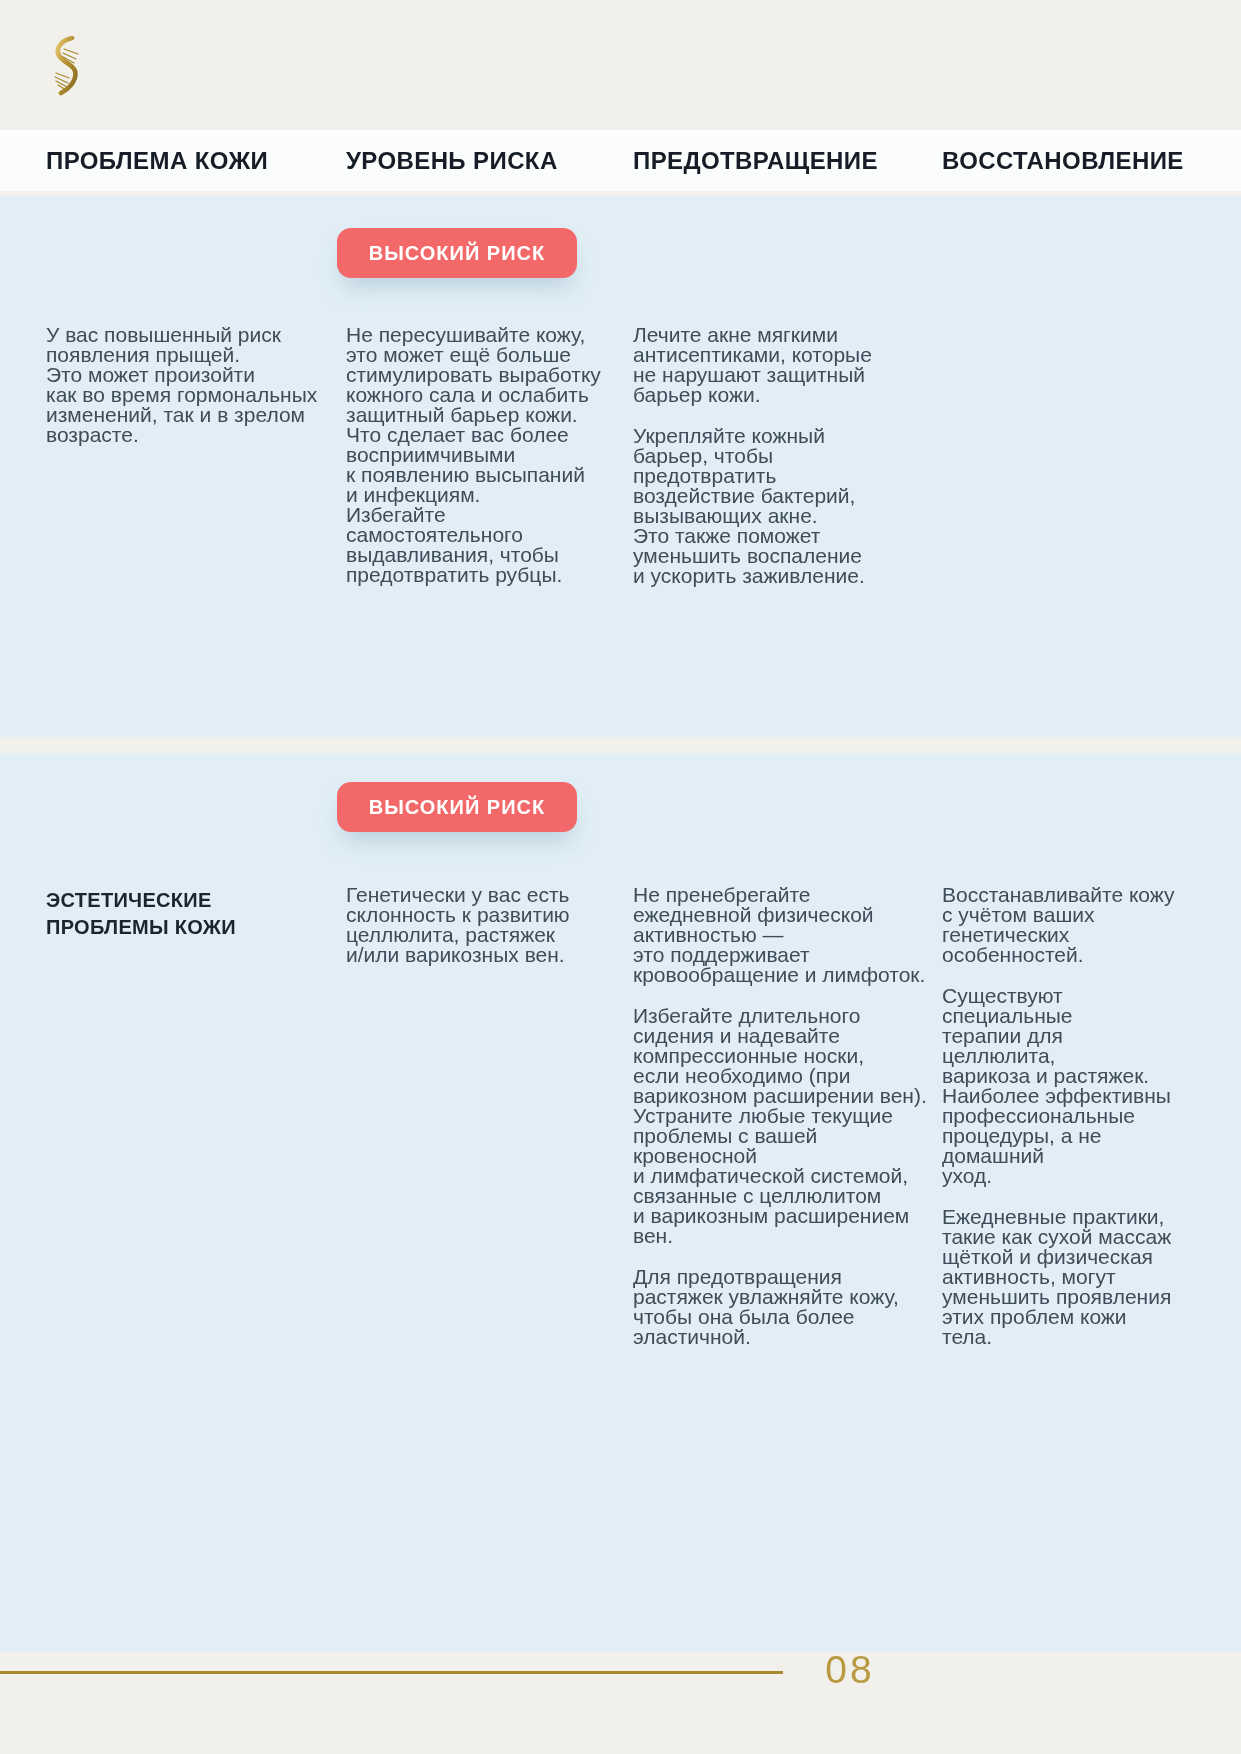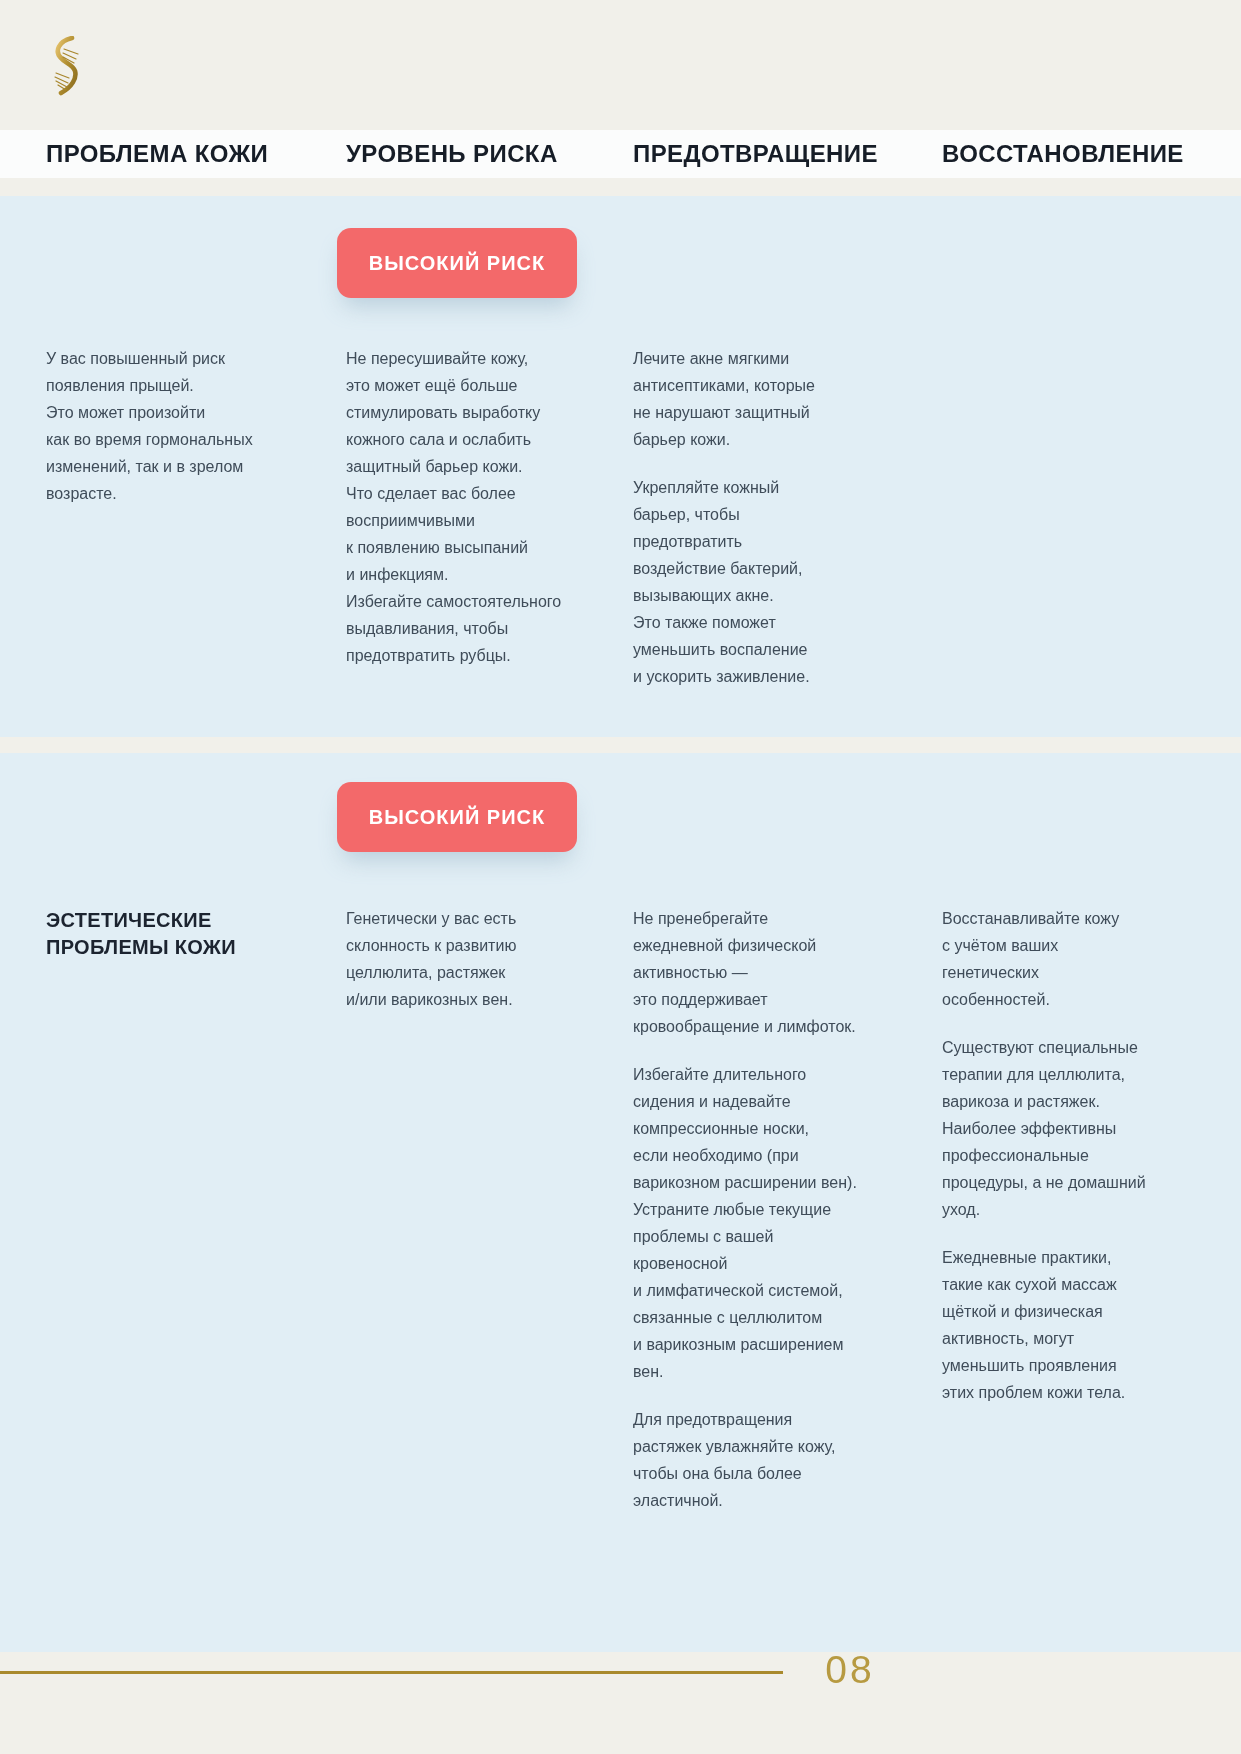--- a/index.html
+++ b/index.html
@@ -9,21 +9,21 @@
     background: #f1f0ea;
     font-family: "Liberation Sans", sans-serif;
     overflow: hidden;
   }
 
   
   .logo-wrap { position: absolute; left: 50px; top: 36px; width: 34px; height: 62px; }
 
   
   .header-band {
-    position: absolute; top: 130px; left: 0; right: 0; height: 48px;
+    position: absolute; top: 130px; left: 0; right: 0; height: 61px;
     background: #fbfcfc;
     display: grid;
     grid-template-columns: 300px 287px 309px 253px;
     padding: 0 46px;
     box-sizing: border-box;
     align-items: center;
   }
   .header-cell {
     font-size: 24px; font-weight: bold; color: #161d27;
     letter-spacing: 0.4px; white-space: nowrap;
@@ -37,21 +37,21 @@
     box-sizing: border-box;
   }
   #section-acne { top: 196px; height: 541px; }
   #section-aesthetic { top: 753px; height: 899px; }
 
   .badge-row { padding-left: 291px; }
   #section-acne .badge-row { padding-top: 32px; }
   #section-aesthetic .badge-row { padding-top: 29px; }
 
   .risk-badge {
-    width: 240px; height: 70px;
+    width: 240px; height: 50px;
     background: #f3696a;
     border-radius: 14px;
     display: flex; align-items: center; justify-content: center;
     color: #ffffff; font-weight: bold; font-size: 20px; letter-spacing: 1px;
     box-shadow: 0 14px 22px -6px rgba(140, 170, 190, 0.45);
   }
 
   .cols {
     display: grid;
     grid-template-columns: 300px 287px 309px 253px;
@@ -60,21 +60,21 @@
   #section-aesthetic .cols { margin-top: 53px; }
 
   .problem-title {
     font-size: 20px; font-weight: bold; color: #1c2430;
     line-height: 27px; letter-spacing: 0.3px;
     white-space: pre-line;
     padding-top: 2px;
   }
   .body-col p {
     margin: 0 0 21px 0;
-    font-size: 16px; line-height: 27px;
+    font-size: 21px; line-height: 20px;
     color: #3f4c59;
     white-space: pre-line;
   }
   .body-col p:last-child { margin-bottom: 0; }
   .body-col { padding-right: 14px; box-sizing: border-box; }
 
   
   .footer-line {
     position: absolute; left: 0; top: 1671px;
     width: 783px; height: 3px;

